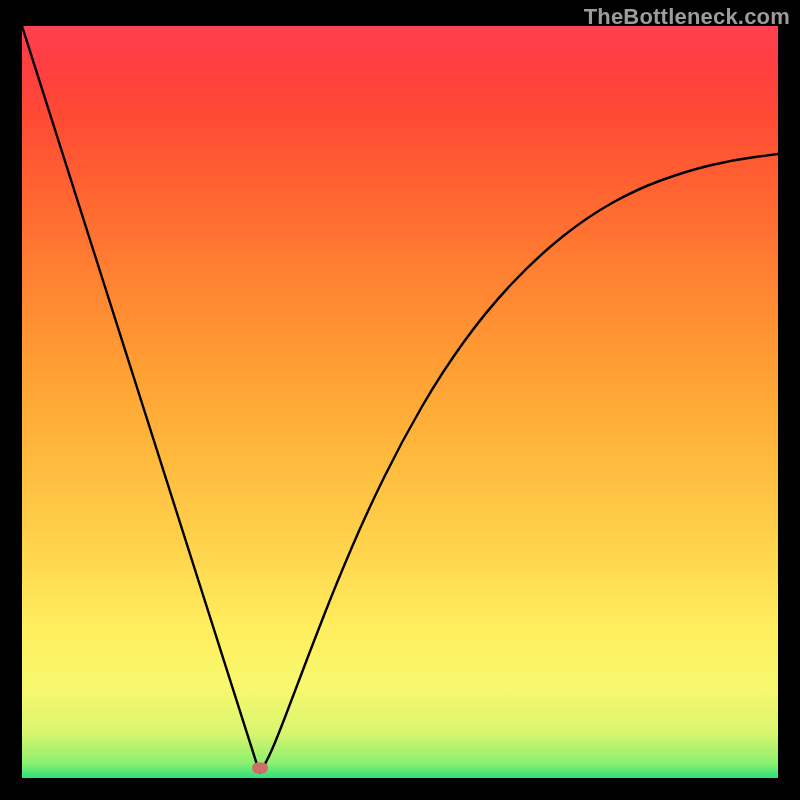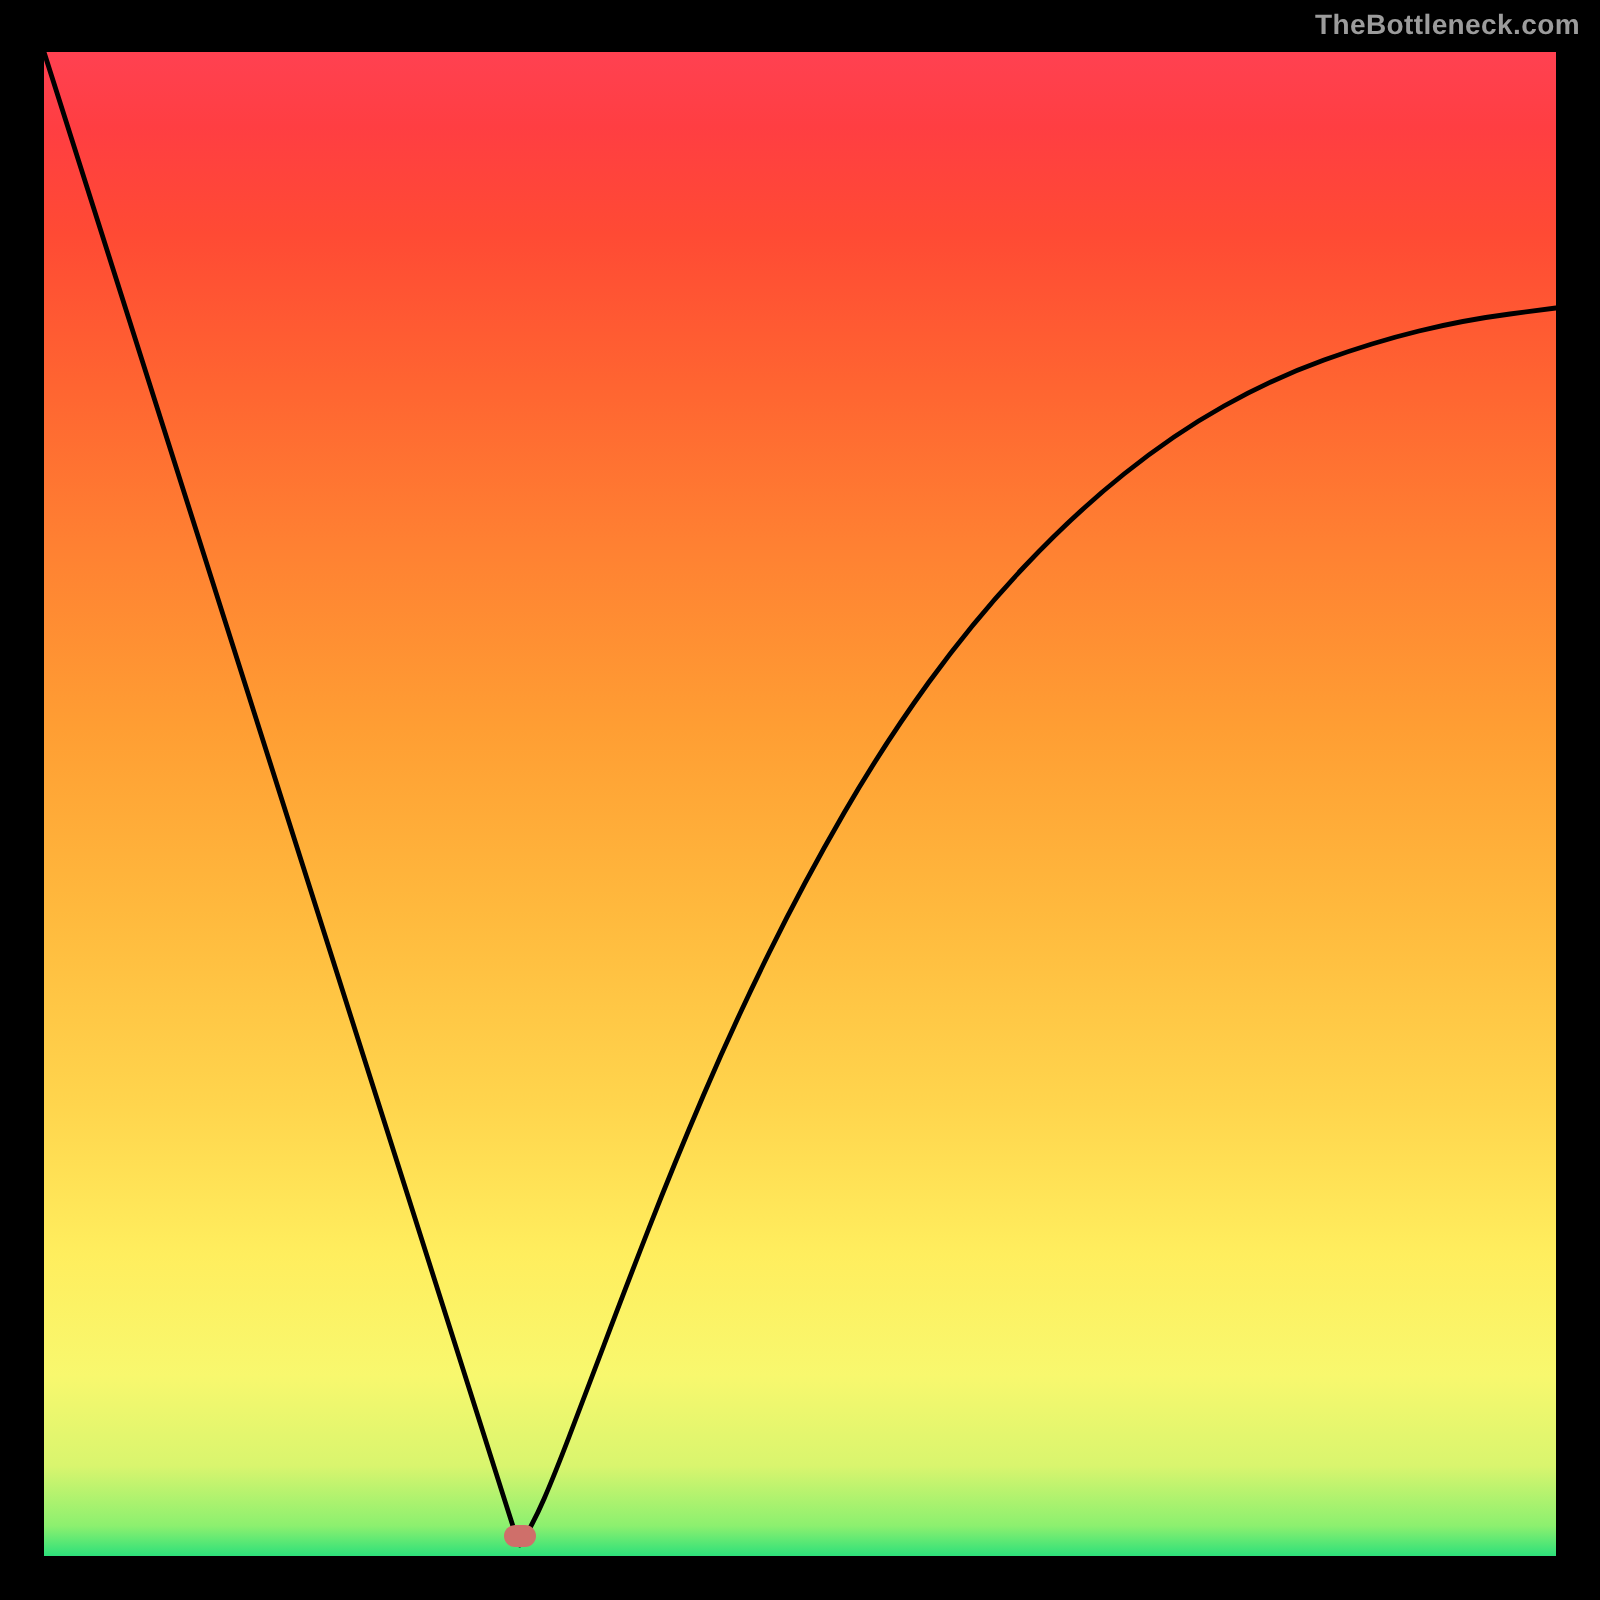--- a/index.html
+++ b/index.html
@@ -15,21 +15,21 @@
     position: relative;
     width: 800px;
     height: 800px;
     background: #000;
   }
   .watermark {
     position: absolute;
     top: 4px;
     right: 10px;
     color: #9c9c9c;
-    font-size: 14px;
+    font-size: 22px;
     font-weight: 600;
     letter-spacing: 0.2px;
     z-index: 10;
   }
   .plot {
     position: absolute;
     left: 22px;
     top: 26px;
     width: 756px;
     height: 752px;

